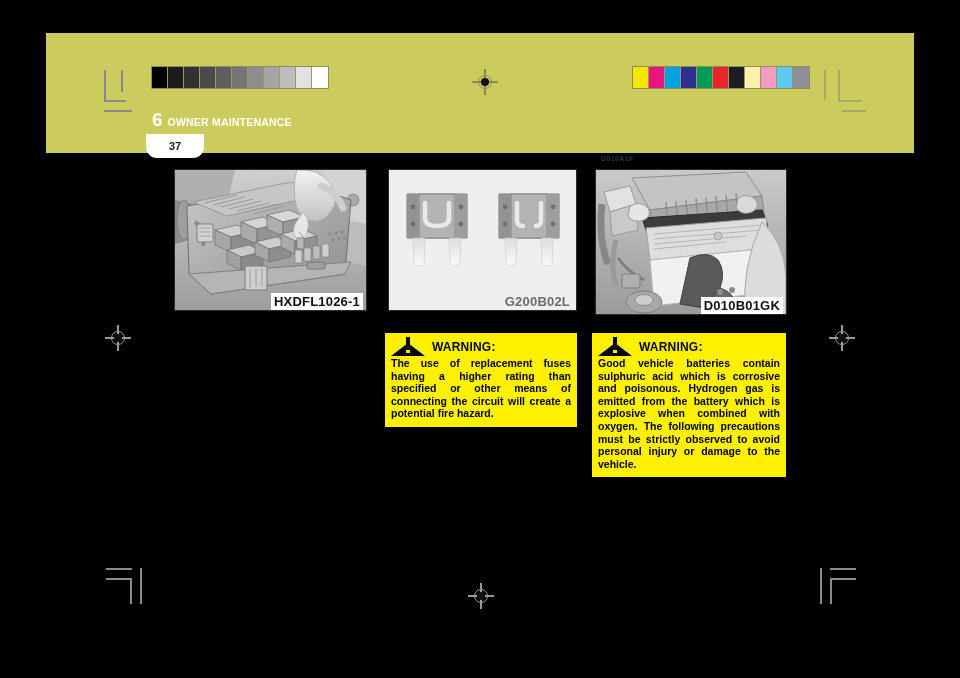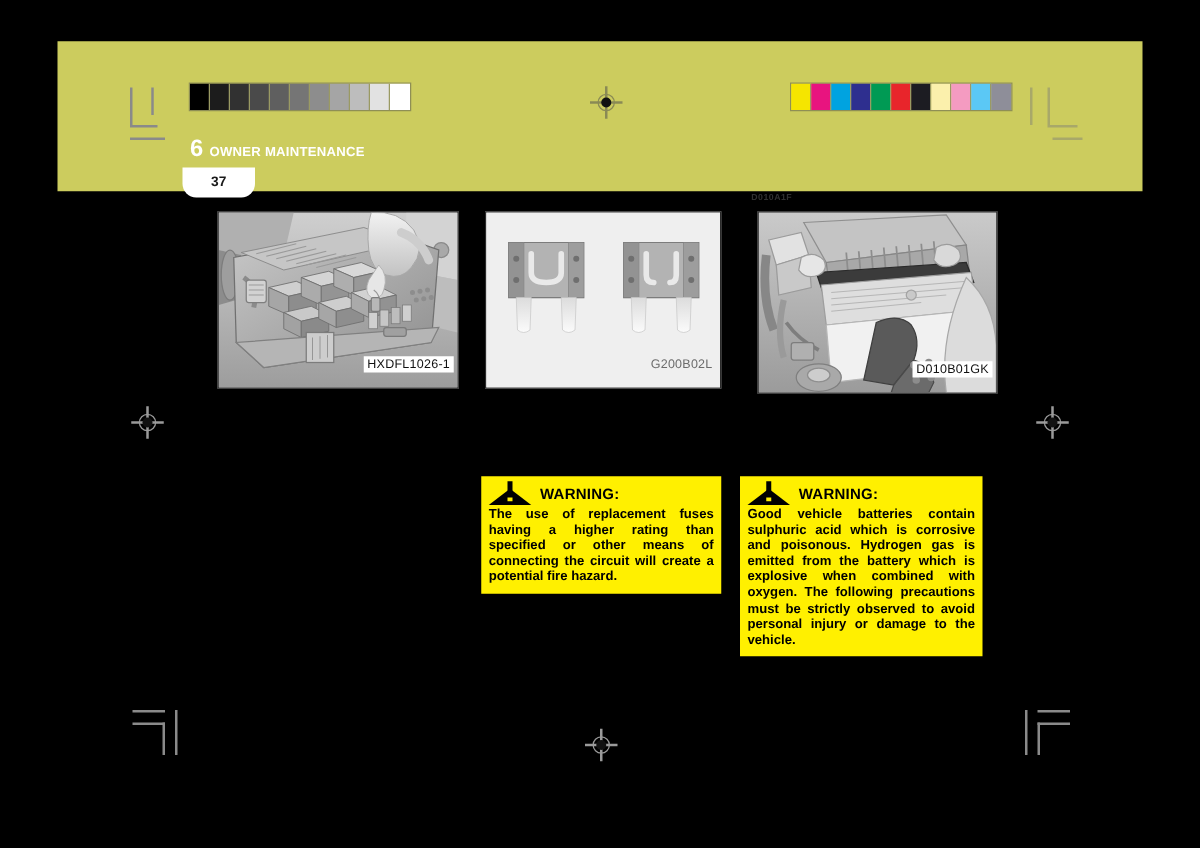--- a/index.html
+++ b/index.html
@@ -60,42 +60,41 @@
 
   
   #pill-undercode{
     position:absolute;left:601px;top:155px;font-size:7px;color:#5a5a5a;
     letter-spacing:.4px;opacity:.55;font-weight:bold;
   }
 
   
   .figure{position:absolute;overflow:hidden;border:1px solid #2a2a2a;box-sizing:border-box;}
   .fig-code{
-    position:absolute;right:3px;bottom:12px;font-size:10px;font-weight:normal;
+    position:absolute;right:3px;bottom:0;font-size:13px;font-weight:bold;
     color:#111;background:#ffffff;padding:1px 3px;letter-spacing:.2px;
     font-family:"Liberation Sans", sans-serif;
   }
 
   
   #fig-fusebox{left:174px;top:169px;width:193px;height:142px;background:#b9b9b9;}
   
   #fig-fuses{left:388px;top:169px;width:189px;height:142px;background:#efefef;}
   
-  #fig-battery{left:595px;top:169px;width:192px;height:146px;background:#b4b4b4;margin-left:11px;}
+  #fig-battery{left:595px;top:169px;width:192px;height:146px;background:#b4b4b4;}
 
   .fuse-label{
     position:absolute;top:7px;font-size:11px;color:#111;
     font-family:"Liberation Sans", sans-serif;
   }
 
   
   .warn{
     position:absolute;background:#FFF000;box-sizing:border-box;
     padding:4px 6px 7px 6px;
-    margin-top:48px;
   }
   .warn .wtop{display:flex;align-items:center;gap:7px;height:19px;}
   .warn .wtitle{font-size:12px;font-weight:bold;color:#000;letter-spacing:.2px;}
   .warn .wbody{
     font-size:10.5px;font-weight:bold;color:#000;line-height:12.6px;
     text-align:justify;margin-top:1px;
   }
   .bang{
     width:34px;height:19px;flex:0 0 34px;position:relative;
   }

